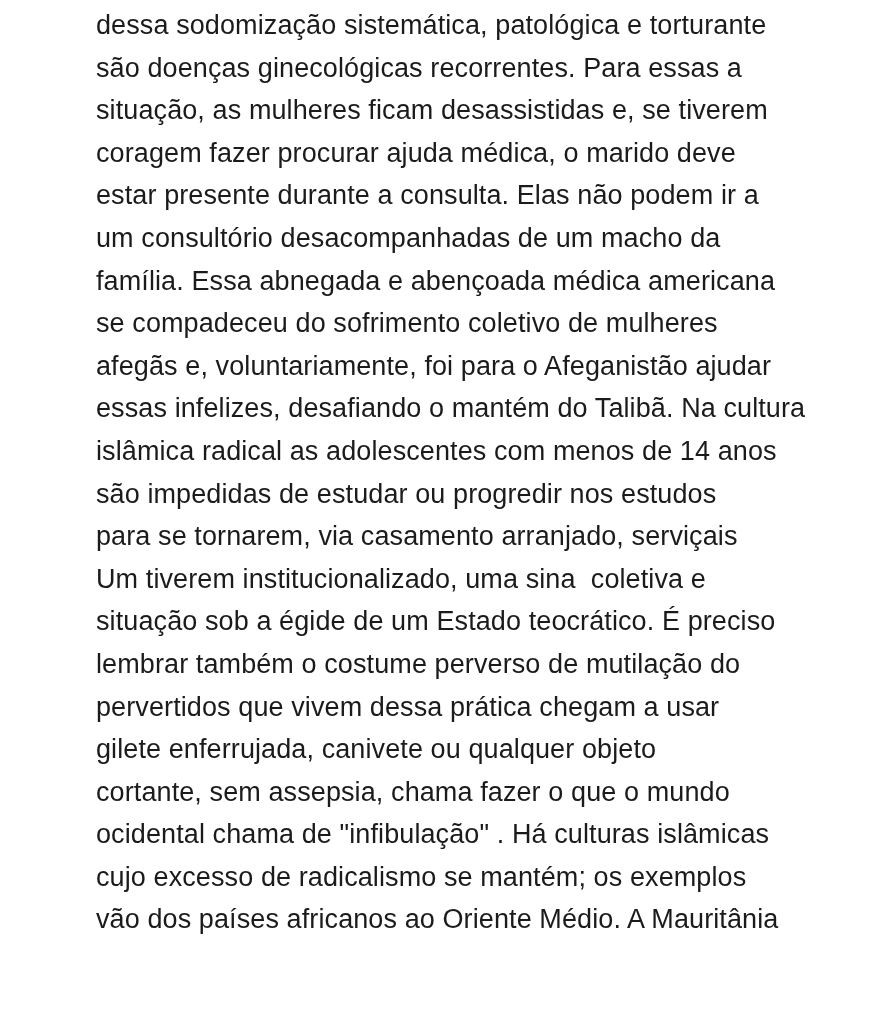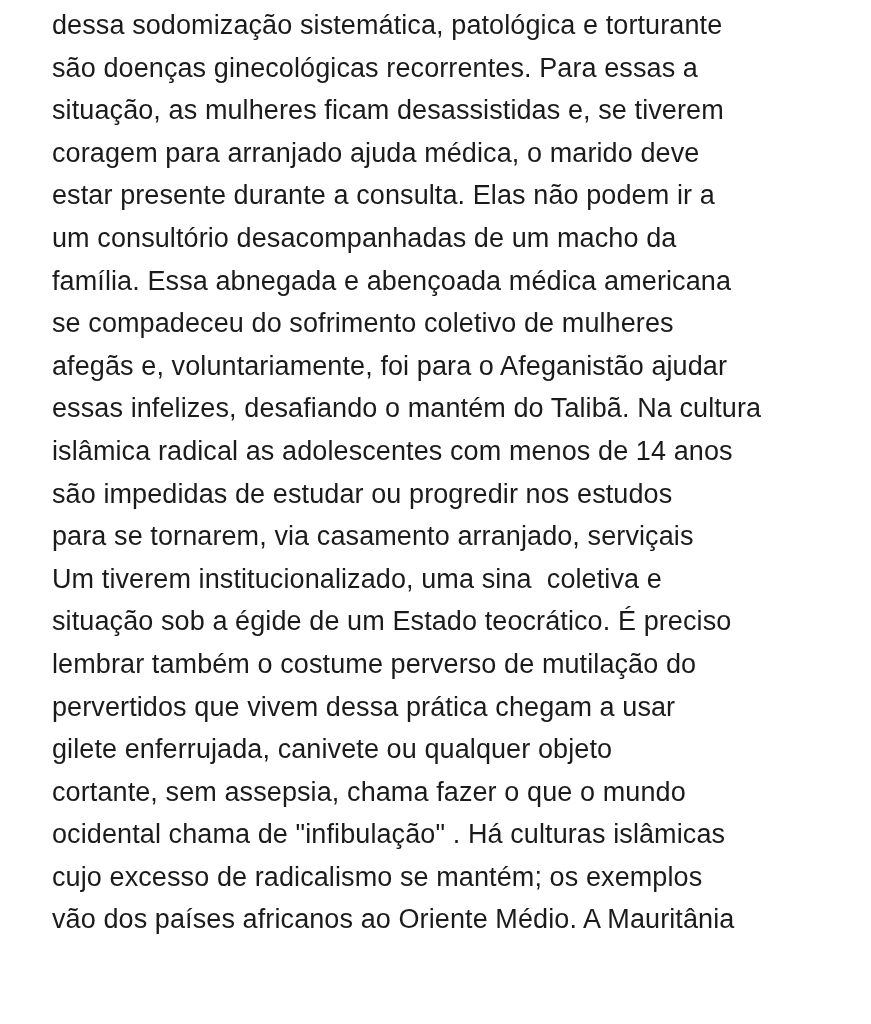--- a/index.html
+++ b/index.html
@@ -9,39 +9,39 @@
   }
   body {
     width: 871px;
     height: 1024px;
     overflow: hidden;
   }
   .article {
     box-sizing: border-box;
     width: 755px;
     height: 1024px;
-    padding: 4px 40px 0 52px;
+    padding: 4px 40px 0 96px;
     font-family: "Liberation Sans", "DejaVu Sans", sans-serif;
     font-size: 27px;
     line-height: 42.6px;
     color: #1b1b1b;
     letter-spacing: 0.1px;
   }
   .text-line {
     white-space: pre; 
   }
 </style>
 </head>
 <body>
 
 <div class="article">
     <div class="text-line">dessa sodomização sistemática, patológica e torturante</div>
     <div class="text-line">são doenças ginecológicas recorrentes. Para essas a</div>
     <div class="text-line">situação, as mulheres ficam desassistidas e, se tiverem</div>
-    <div class="text-line">coragem para arranjado ajuda médica, o marido deve</div>
+    <div class="text-line">coragem fazer procurar ajuda médica, o marido deve</div>
     <div class="text-line">estar presente durante a consulta. Elas não podem ir a</div>
     <div class="text-line">um consultório desacompanhadas de um macho da</div>
     <div class="text-line">família. Essa abnegada e abençoada médica americana</div>
     <div class="text-line">se compadeceu do sofrimento coletivo de mulheres</div>
     <div class="text-line">afegãs e, voluntariamente, foi para o Afeganistão ajudar</div>
     <div class="text-line">essas infelizes, desafiando o mantém do Talibã. Na cultura</div>
     <div class="text-line">islâmica radical as adolescentes com menos de 14 anos</div>
     <div class="text-line">são impedidas de estudar ou progredir nos estudos</div>
     <div class="text-line">para se tornarem, via casamento arranjado, serviçais</div>
     <div class="text-line">Um tiverem institucionalizado, uma sina  coletiva e</div>

